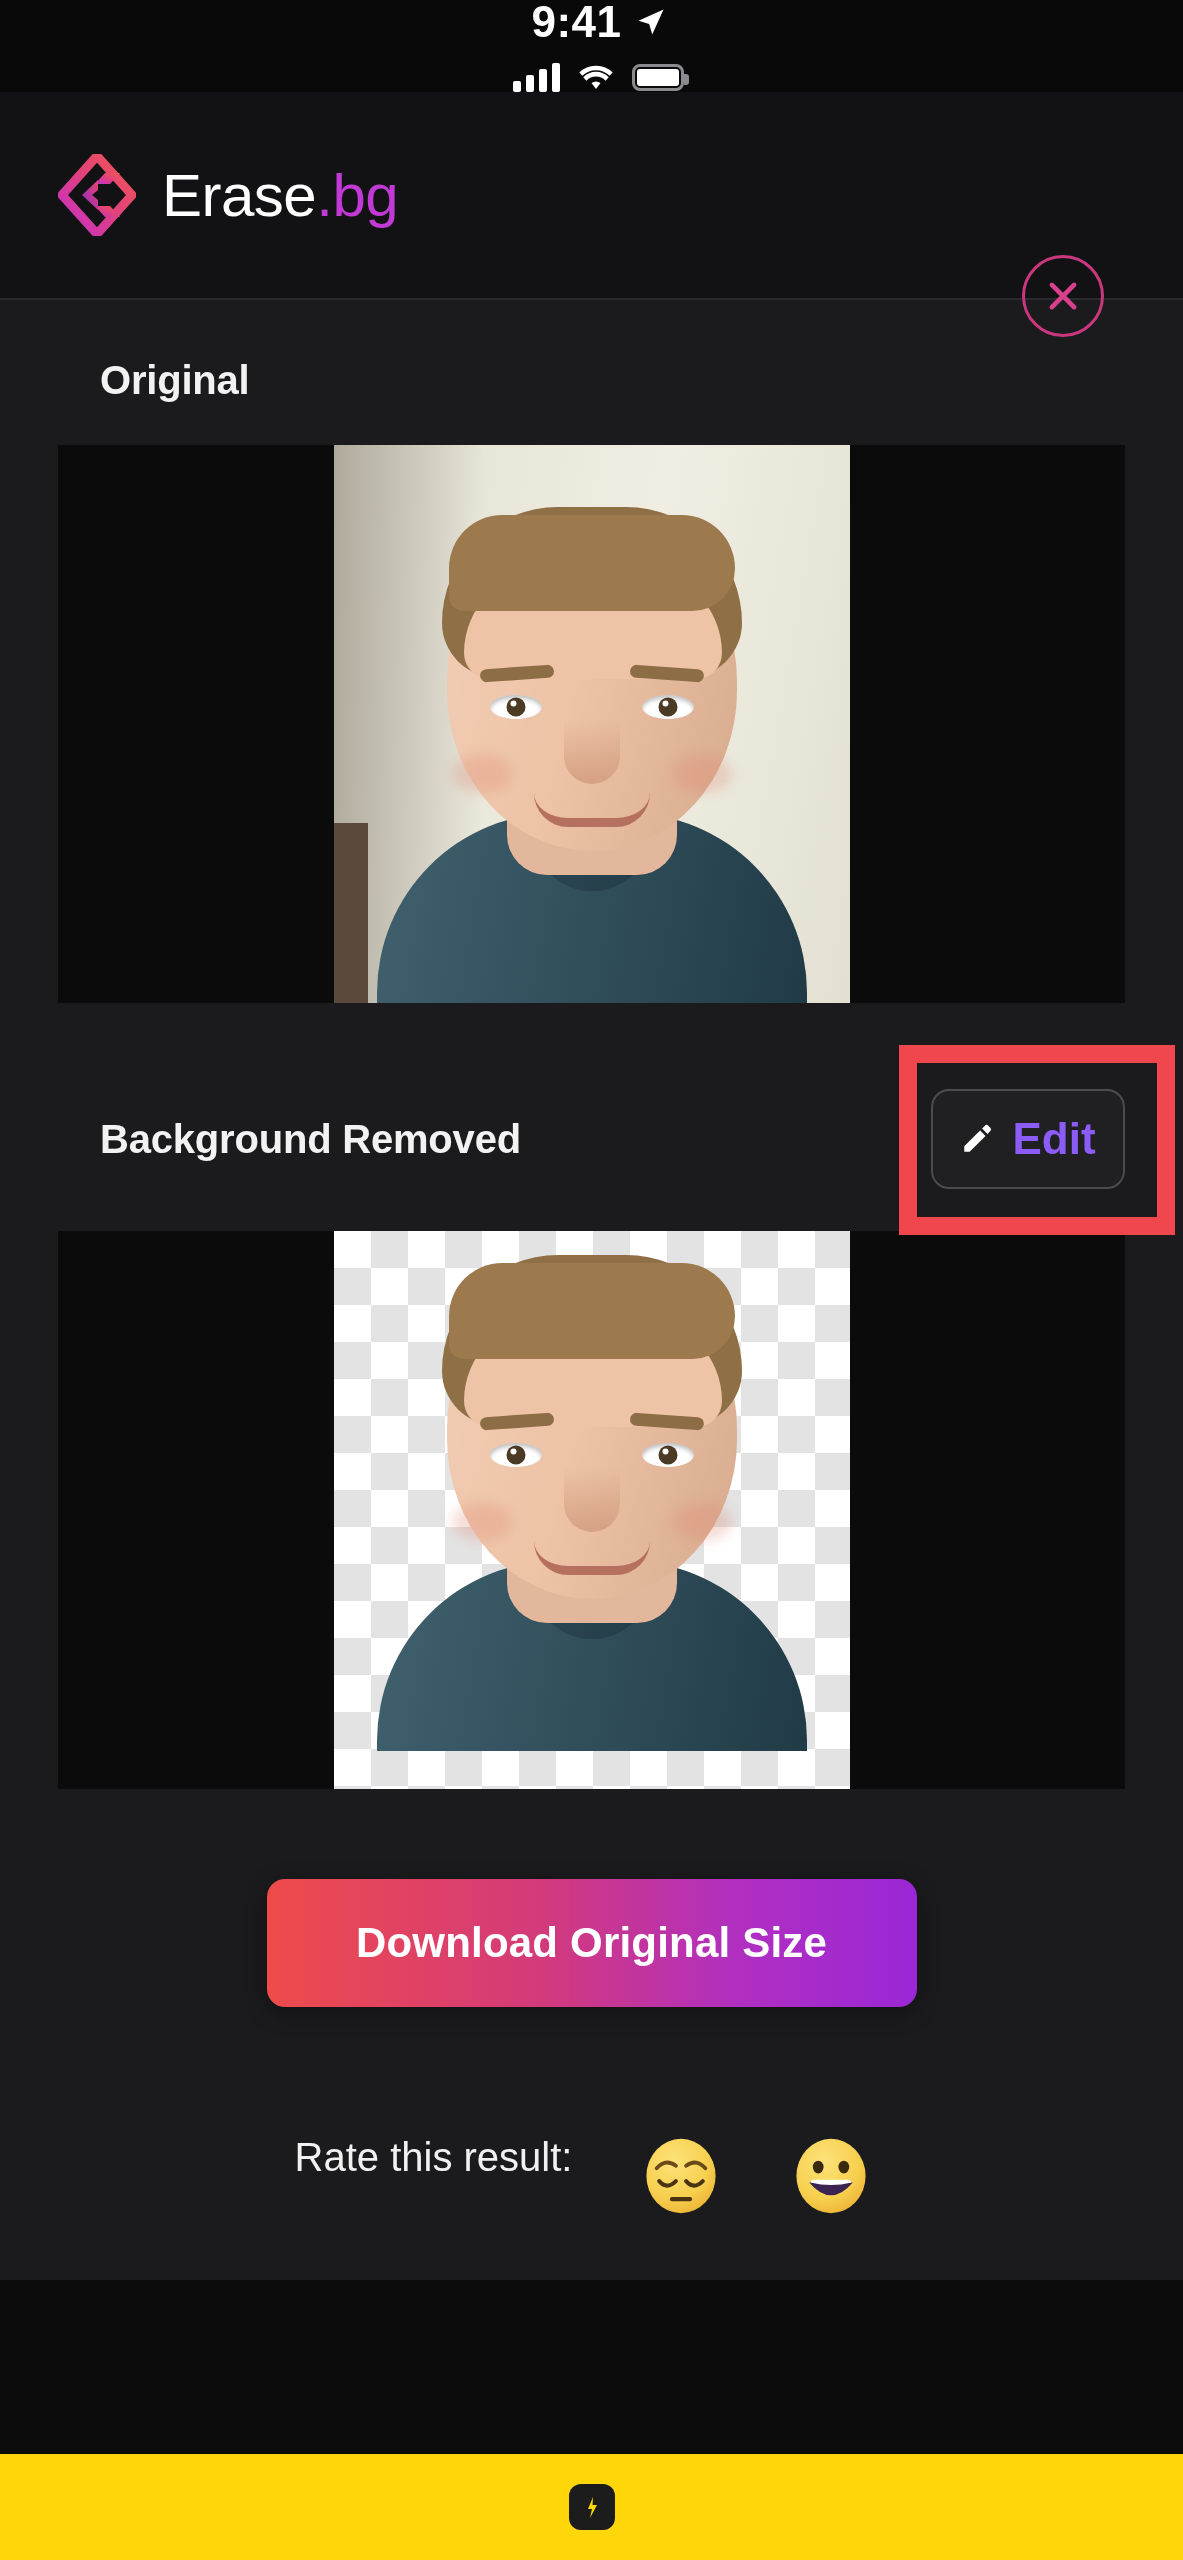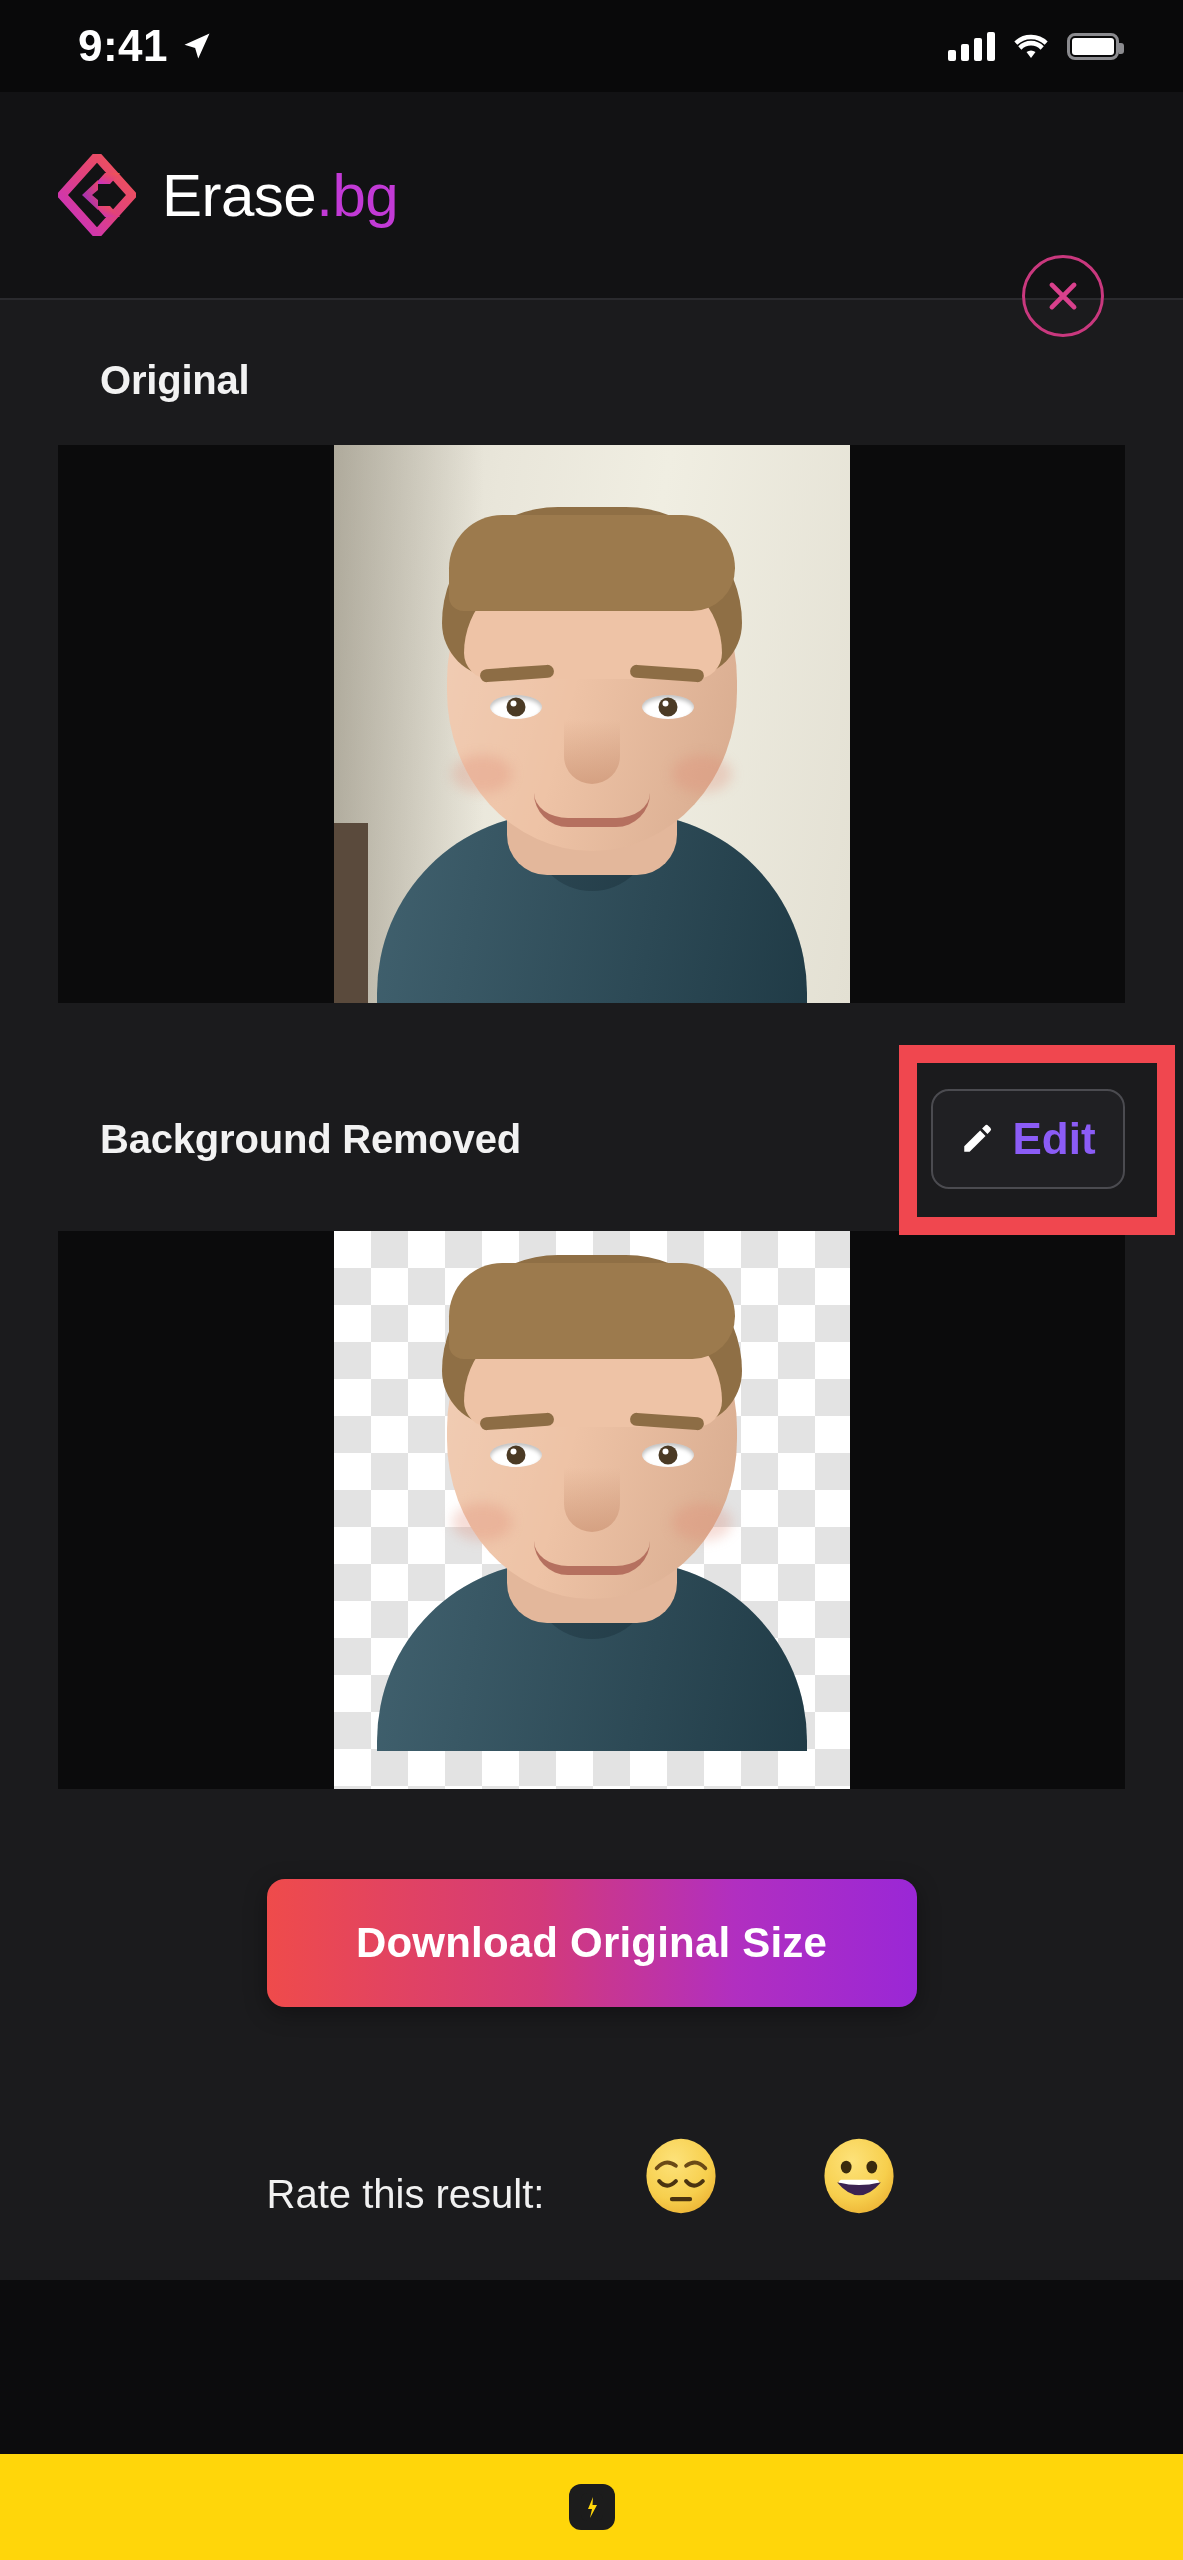--- a/index.html
+++ b/index.html
@@ -12,20 +12,21 @@
     position:relative;
   }
 
   
   .statusbar{
     height:92px; width:100%;
     display:flex; align-items:center; justify-content:space-between;
     padding:0 64px 0 78px;
     background:#09090a;
     position:relative;
+    flex-direction:column;
   }
   .sb-left{ display:flex; align-items:center; gap:14px; }
   .sb-time{ color:#fff; font-size:44px; font-weight:600; letter-spacing:.5px; line-height:1; }
   .sb-loc{ width:30px; height:30px; display:block; }
   .sb-right{ display:flex; align-items:center; gap:18px; }
   .sig{ display:flex; align-items:flex-end; gap:5px; height:30px; }
   .sig i{ width:8px; background:#fff; border-radius:2px; display:block; }
   .sig i:nth-child(1){ height:11px; }
   .sig i:nth-child(2){ height:17px; }
   .sig i:nth-child(3){ height:23px; }
@@ -167,22 +168,22 @@
   .dl-btn{
     width:650px; height:128px; border-radius:18px;
     background:linear-gradient(90deg,#ef4b4b 0%, #d33a7a 42%, #b12fc0 72%, #9a27d6 100%);
     display:flex; align-items:center; justify-content:center;
     color:#fff; font-size:42px; font-weight:700; letter-spacing:.2px;
     box-shadow:0 6px 22px rgba(0,0,0,.35);
   }
 
   
   .rate-row{
-    display:flex; align-items:flex-end; justify-content:center;
-    gap:96px; padding:128px 16px 0 0;
+    display:flex; align-items:flex-start; justify-content:center;
+    gap:68px; padding:128px 16px 0 0;
   }
   .rate-label{ color:#f1f1f1; font-size:40px; font-weight:400; }
   .emo-svg{ width:82px; height:82px; display:block; }
 
   
   .darkpad{ position:absolute; left:0; bottom:106px; width:100%; height:174px; background:#0c0c0d; }
   .wm{
     position:absolute; left:0; bottom:0; width:100%; height:106px; background:#ffd60a;
     display:flex; align-items:center; justify-content:center; gap:16px;
   }

